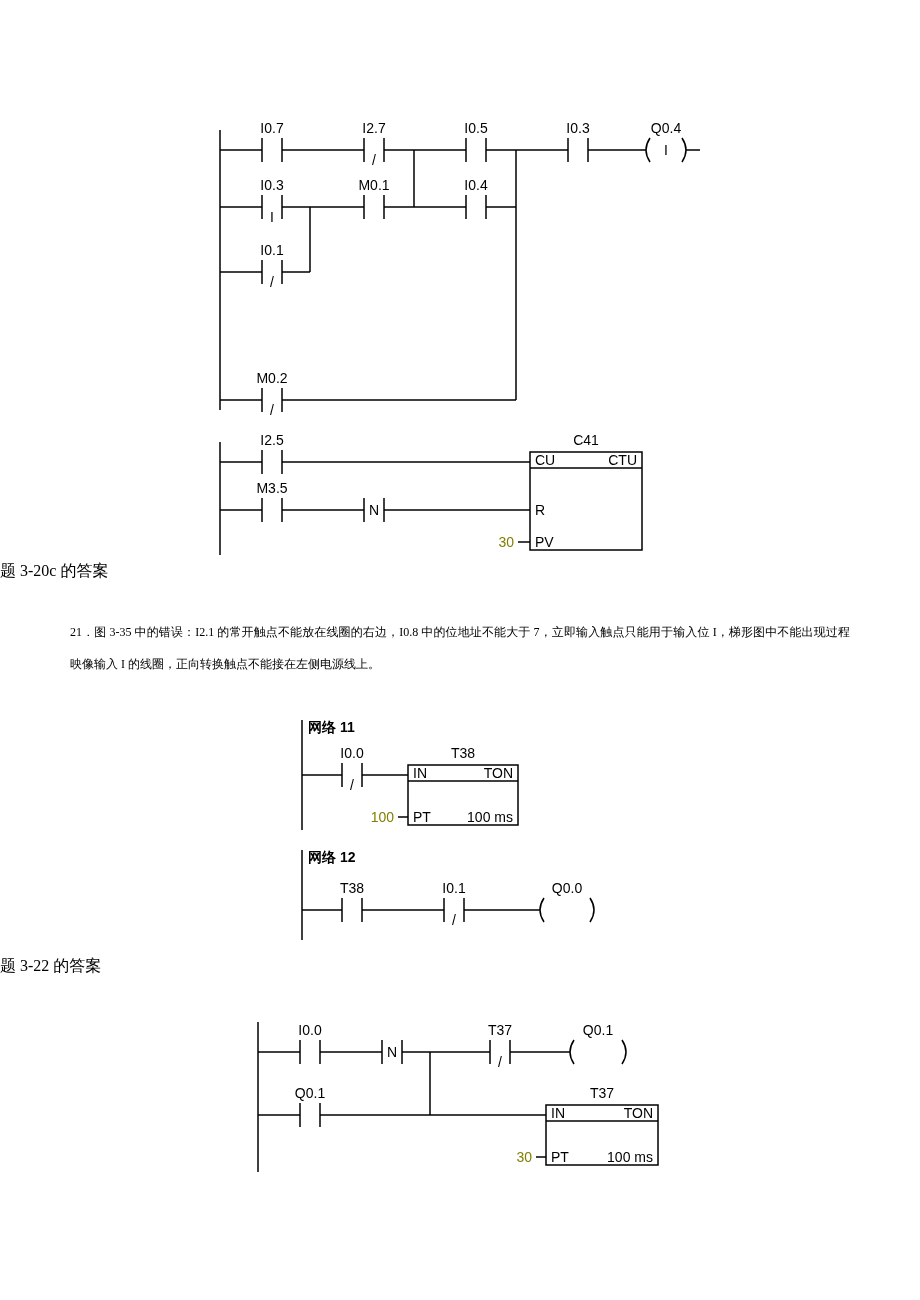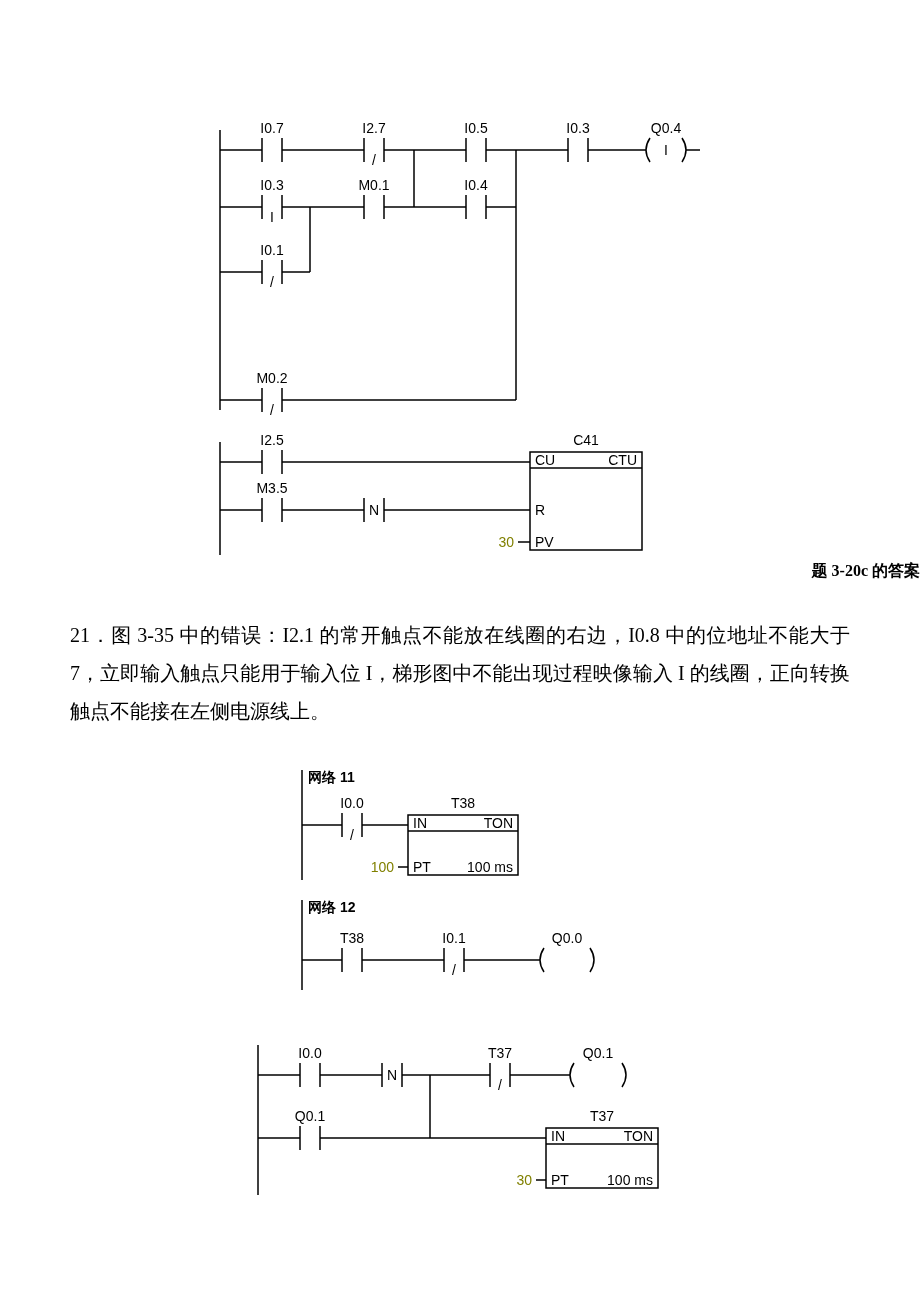--- a/index.html
+++ b/index.html
@@ -1,21 +1,21 @@
 <!DOCTYPE html>
 <html><head>
 <meta charset="utf-8">
 <style>
   html,body{margin:0;padding:0;background:#fff;font-family:"SimSun","Times New Roman",serif;color:#000;}
   .page{width:920px;min-height:1300px;position:relative;padding:0;}
   svg{display:block;}
   .label{font-family:"SimSun",Helvetica,Arial,sans-serif;font-size:14px;}
   .num{fill:#808000;}
-  .caption{text-align:right;font-size:16px;margin-top:6px;font-weight:bold;}
-  .paragraph{font-size:20px;line-height:38px;padding:0 70px;margin-top:34px;text-align:justify;}
+  .caption{text-align:left;font-size:16px;margin-top:6px;}
+  .paragraph{font-size:12px;line-height:32px;padding:0 70px;margin-top:34px;text-align:justify;}
   .netlabel{font-weight:bold;font-size:14px;}
 </style>
 </head>
 <body>
 <div class="page">
 
 <svg width="920" height="450" viewBox="0 0 920 450" style="margin-top:105px;">
   <g stroke="#000" stroke-width="1.5" fill="none">
 
     <line x1="220" y1="25" x2="220" y2="305"></line>
@@ -214,20 +214,21 @@
     <text x="413" y="112">PT</text>
     <text x="513" y="112" text-anchor="end">100 ms</text>
     <text class="num" x="394" y="112" text-anchor="end">100</text>
     <text class="netlabel" x="308" y="152">网络 12</text>
     <text x="352" y="183" text-anchor="middle">T38</text>
     <text x="454" y="183" text-anchor="middle">I0.1</text>
     <text x="454" y="215" text-anchor="middle">/</text>
     <text x="567" y="183" text-anchor="middle">Q0.0</text>
   </g>
 </svg>
+<div class="caption">题 3-22 的答案</div>
 
 <svg width="920" height="170" viewBox="0 0 920 170" style="margin-top:30px;">
   <g stroke="#000" stroke-width="1.5" fill="none">
     <line x1="258" y1="15" x2="258" y2="165"></line>
 
     <line x1="258" y1="45" x2="288" y2="45"></line>
     <g>
           <line x1="288" y1="45" x2="300" y2="45"></line>
           <line x1="300" y1="33" x2="300" y2="57"></line>
           <line x1="320" y1="33" x2="320" y2="57"></line>

